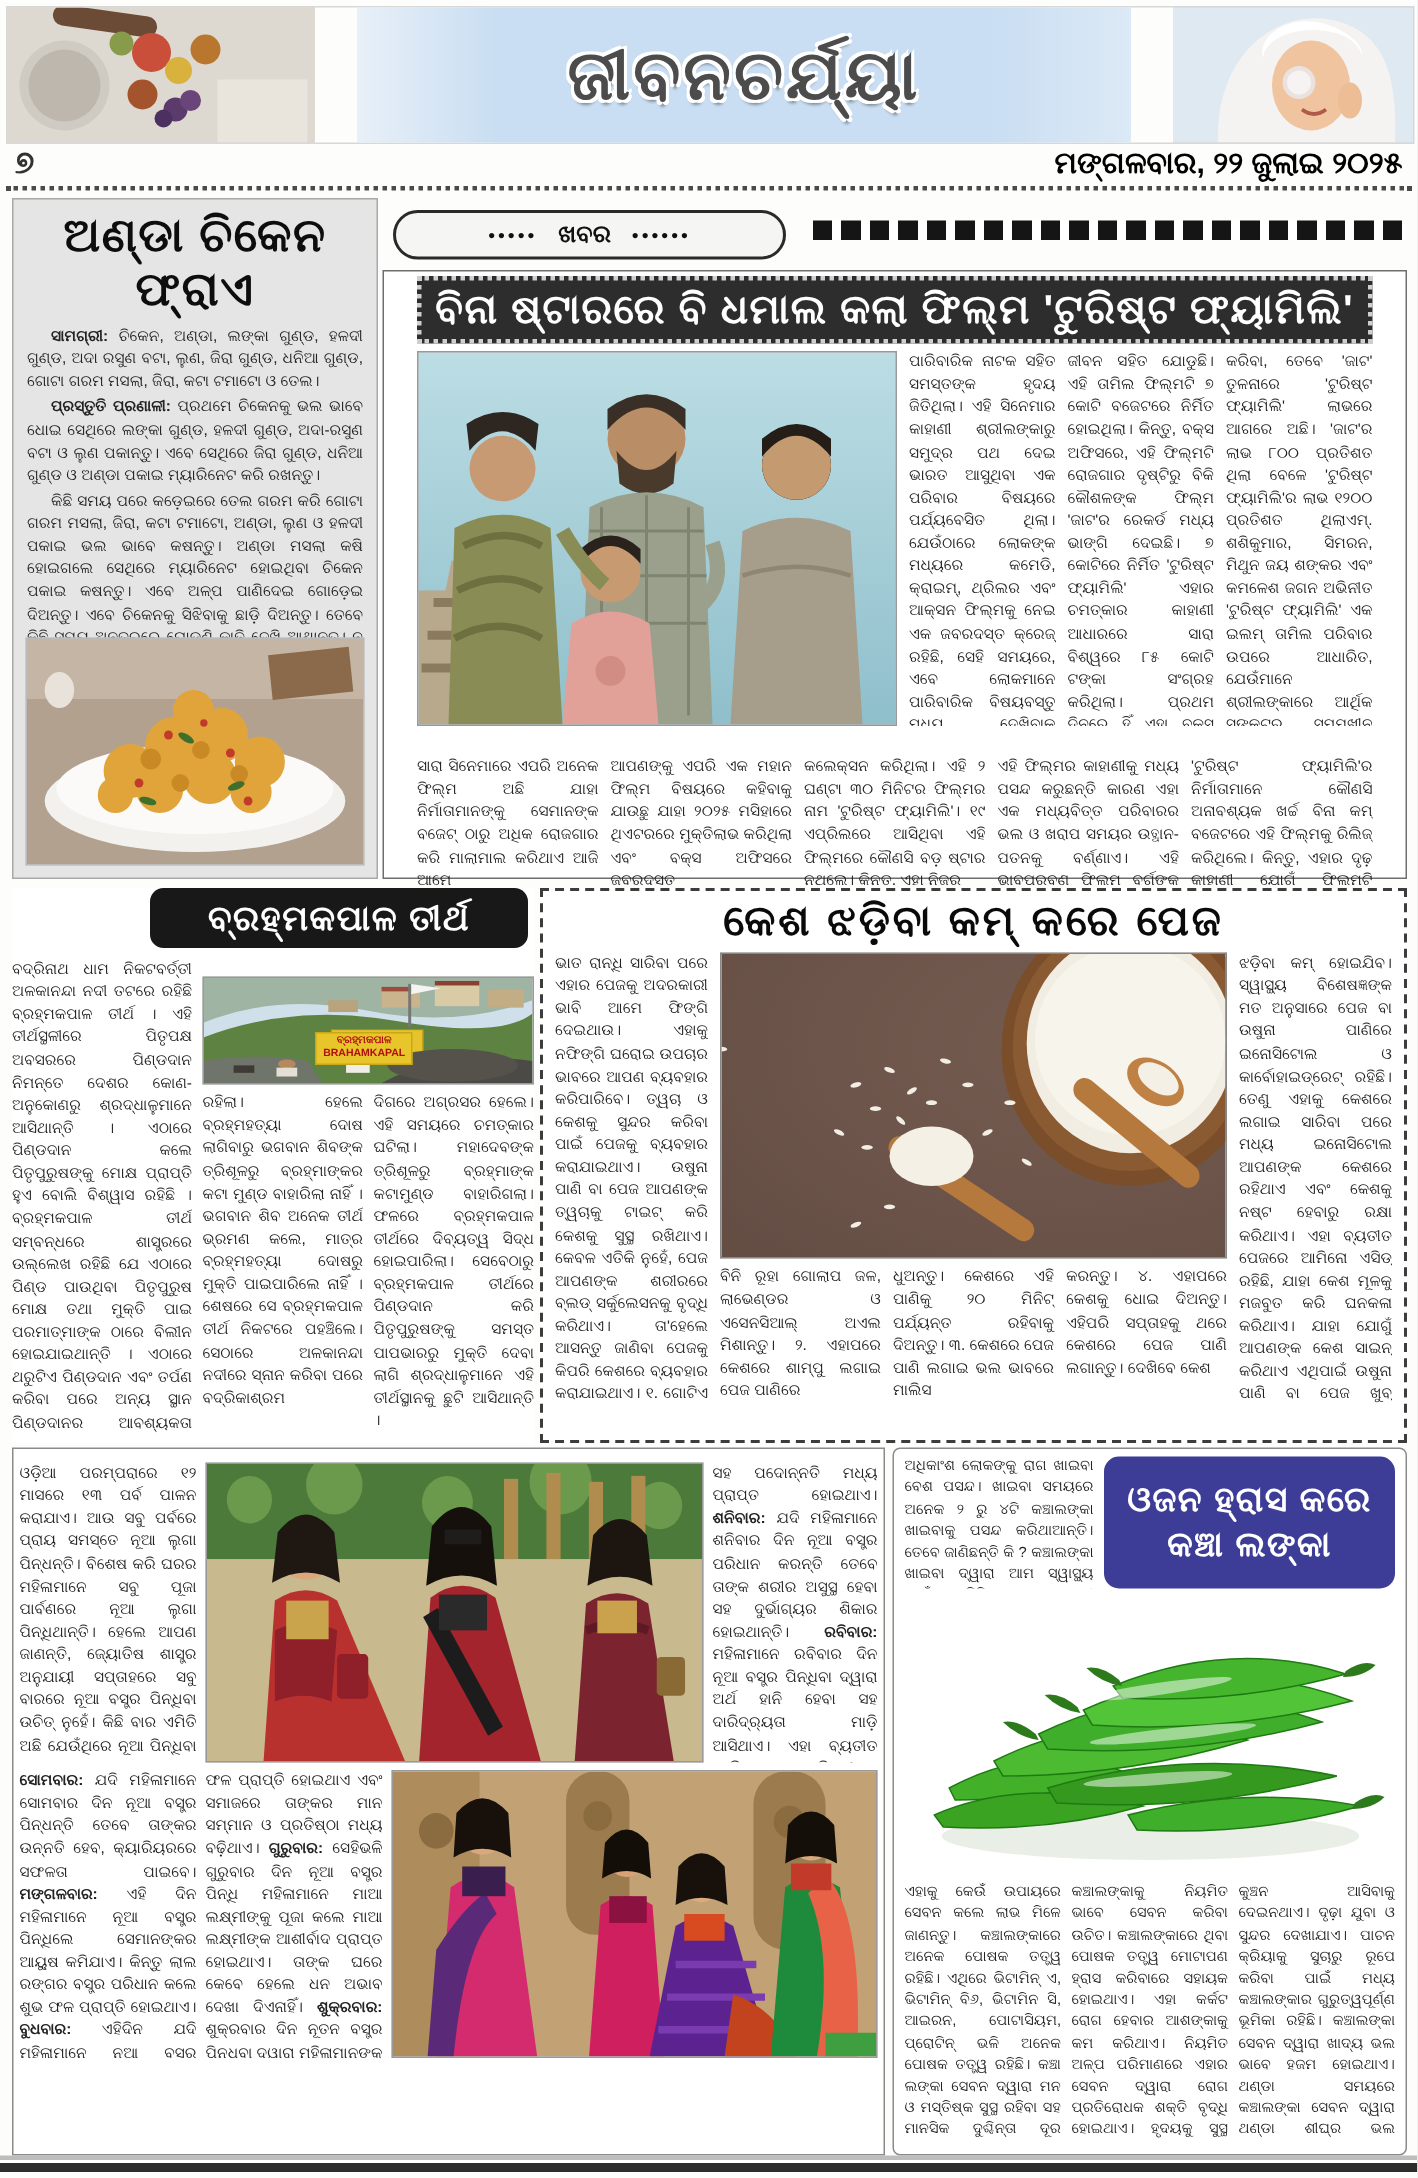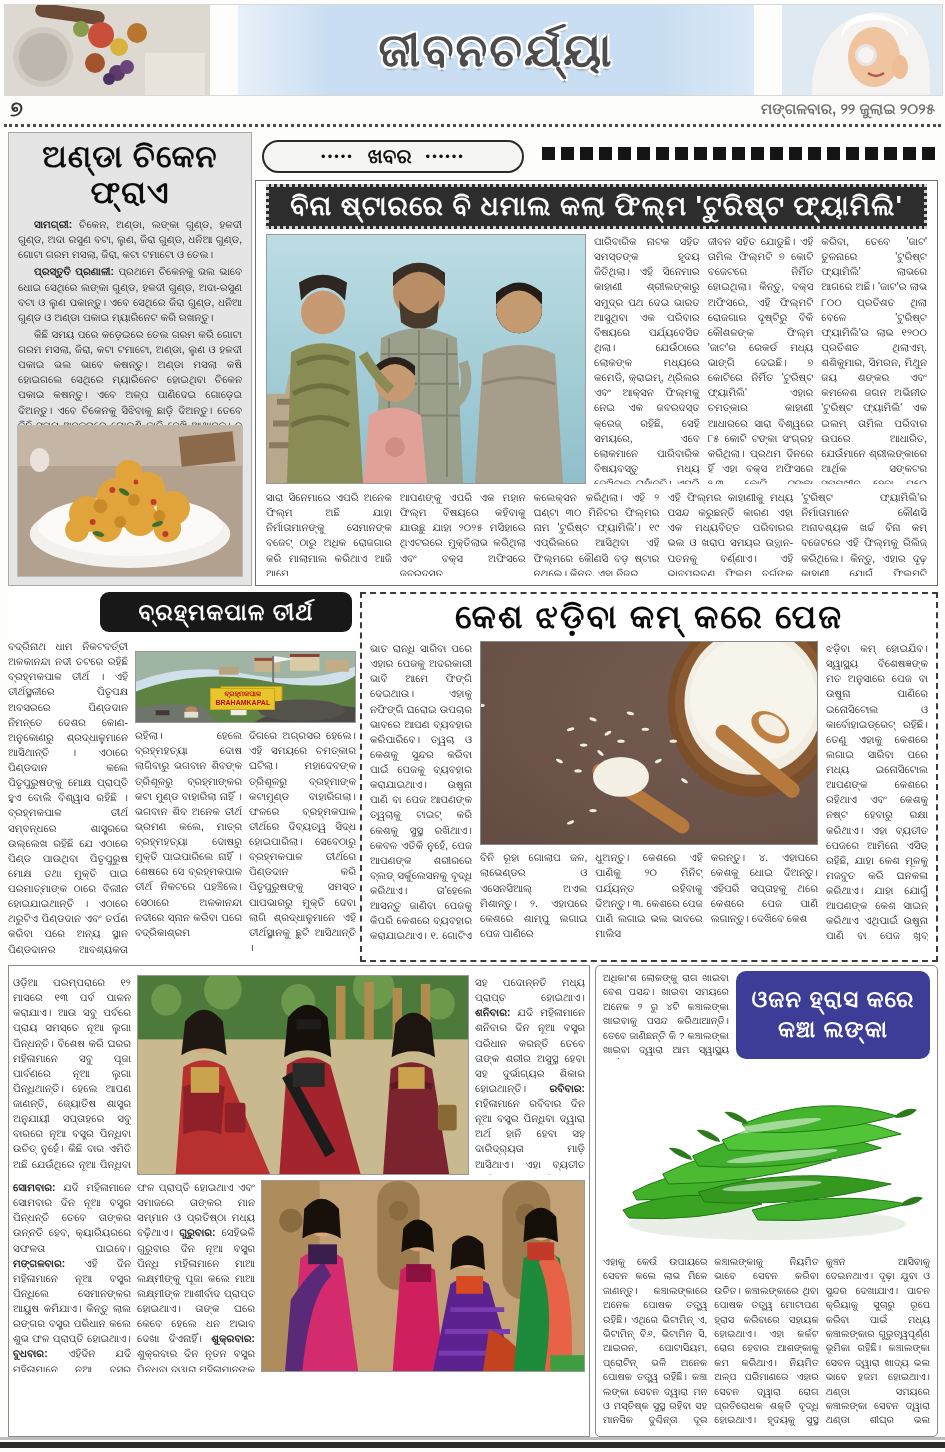--- a/index.html
+++ b/index.html
@@ -12,59 +12,59 @@
   .photo svg{display:block;width:100%;height:100%;}
   
   .masthead{left:4px;top:4px;width:937px;height:90px;display:flex;border:1px solid #d8d8d8;}
   .mast-img{flex:0 0 auto;height:100%;}
   .mast-center{flex:1;background:linear-gradient(90deg,#e8f0f8 0%,#c9def2 18%,#c9def2 82%,#dce9f6 100%);
     display:flex;align-items:center;justify-content:center;}
   .mast-title{font-size:46px;font-weight:bold;color:#4c4c4c;letter-spacing:2px;
     text-shadow:-2px -2px 0 #fff,2px -2px 0 #fff,-2px 2px 0 #fff,2px 2px 0 #fff,0 3px 2px rgba(0,0,0,.35);}
   .daterow{left:10px;top:97px;width:925px;height:24px;display:flex;justify-content:space-between;align-items:center;}
   .pagenum{font-size:21px;font-weight:bold;color:#333;}
-  .date{font-size:15px;font-weight:bold;color:#737373;}
+  .date{font-size:20px;font-weight:bold;color:#000000;}
   .dotline{left:4px;top:124px;width:937px;border-top:3px dotted #4a4a4a;height:0;}
   
   .recipe{left:8px;top:132px;width:244px;height:454px;border:1px solid #a8a8a8;padding:4px 9px;box-sizing:border-box;background:#e5e5e5;}
   .recipe-h{font-size:31px;font-weight:bold;text-align:center;color:#0d0d0d;margin:2px 0 6px 0;letter-spacing:1px;}
   .recipe-body{height:238px;overflow:hidden;}
   .recipe-body p{margin:0 0 2px 0;text-indent:16px;}
   .recipe .photo{position:absolute;left:8px;right:8px;bottom:8px;height:150px;border:1px solid #bbb;}
   
   .khabar{left:262px;top:140px;width:262px;height:33px;border:2px solid #2a2a2a;border-radius:17px;background:#f5f5f4;
     display:flex;align-items:center;justify-content:center;gap:14px;box-sizing:border-box;}
-  .khabar .lbl{font-size:20px;font-weight:bold;color:#111;}
+  .khabar .lbl{font-size:16px;font-weight:bold;color:#111;}
   .khabar .dots{font-size:13px;letter-spacing:2px;color:#111;}
   .bars{left:542px;top:147px;width:395px;height:13px;
     background:repeating-linear-gradient(90deg,#151515 0 13px,#ffffff 13px 19px);}
   
-  .film{left:255px;top:180px;width:683px;height:406px;border:1px solid #6e6e6e;box-sizing:border-box;background:#fff;padding:3px 10px;}
+  .film{left:255px;top:180px;width:683px;height:406px;border:1px solid #6e6e6e;box-sizing:border-box;background:#fff;padding:3px 22px;}
   .film-banner{background:#2d2d2d;border:3px dotted #cfcfcf;color:#fff;text-align:center;
     font-size:27px;font-weight:bold;padding:4px 0;letter-spacing:1px;}
   .film-row1{display:flex;gap:8px;margin-top:5px;height:250px;}
   .film-row1 .photo{flex:0 0 318px;border:1px solid #999;}
   .film-row1 .jtext{flex:1;}
-  .film-row2{display:flex;gap:8px;margin-top:6px;height:86px;}
+  .film-row2{display:flex;gap:8px;margin-top:20px;height:86px;}
   .film-row2 .jtext{flex:1;}
   
   .tirtha{left:8px;top:592px;width:348px;height:370px;box-sizing:border-box;background:#fff;}
   .tirtha-banner{margin-left:92px;width:252px;height:40px;background:#181818;color:#fff;border-radius:9px;
     display:flex;align-items:center;justify-content:center;font-size:23px;font-weight:bold;box-sizing:border-box;letter-spacing:1px;}
   .tirtha-body{display:flex;gap:7px;margin-top:7px;height:316px;}
   .tirtha-left{flex:0 0 120px;}
   .tirtha-rt{flex:1;display:flex;flex-direction:column;gap:5px;margin-top:12px;}
   .tirtha-rt .photo{height:142px;border:1px solid #999;position:relative;}
   .tirtha-cols{display:flex;gap:7px;flex:1;}
   .tirtha-cols .jtext{flex:1;}
   .sign{position:absolute;left:34%;top:52%;background:#e8c52a;color:#b01010;font-size:7px;font-weight:bold;
     text-align:center;padding:1px 4px;line-height:1.25;border:1px solid #c9a818;}
   
   .hair{left:360px;top:592px;width:578px;height:370px;border:2px dashed #3c3c3c;box-sizing:border-box;background:#fff;padding:2px 8px;}
-  .hair-h{font-size:33px;font-weight:bold;text-align:center;color:#0a0a0a;margin:2px 0 4px 0;letter-spacing:2px;}
+  .hair-h{font-size:28px;font-weight:bold;text-align:center;color:#0a0a0a;margin:2px 0 4px 0;letter-spacing:2px;}
   .hair-grid{display:flex;gap:8px;height:300px;}
   .hair-grid .side{flex:0 0 102px;}
   .hair-center{flex:1;display:flex;flex-direction:column;gap:5px;}
   .hair-center .photo{height:204px;border:1px solid #888;}
   .hair-steps{display:flex;gap:8px;flex:1;}
   .hair-steps .jtext{flex:1;}
   
   .cloth{left:8px;top:965px;width:582px;height:472px;border:1px solid #8a8a8a;box-sizing:border-box;background:#fff;padding:4px;}
   .cloth-banner{background:#282828;border-top:4px dashed #e7e7e7;color:#fff;text-align:center;
     font-size:37px;font-weight:bold;padding:3px 0 6px 0;letter-spacing:1px;}

